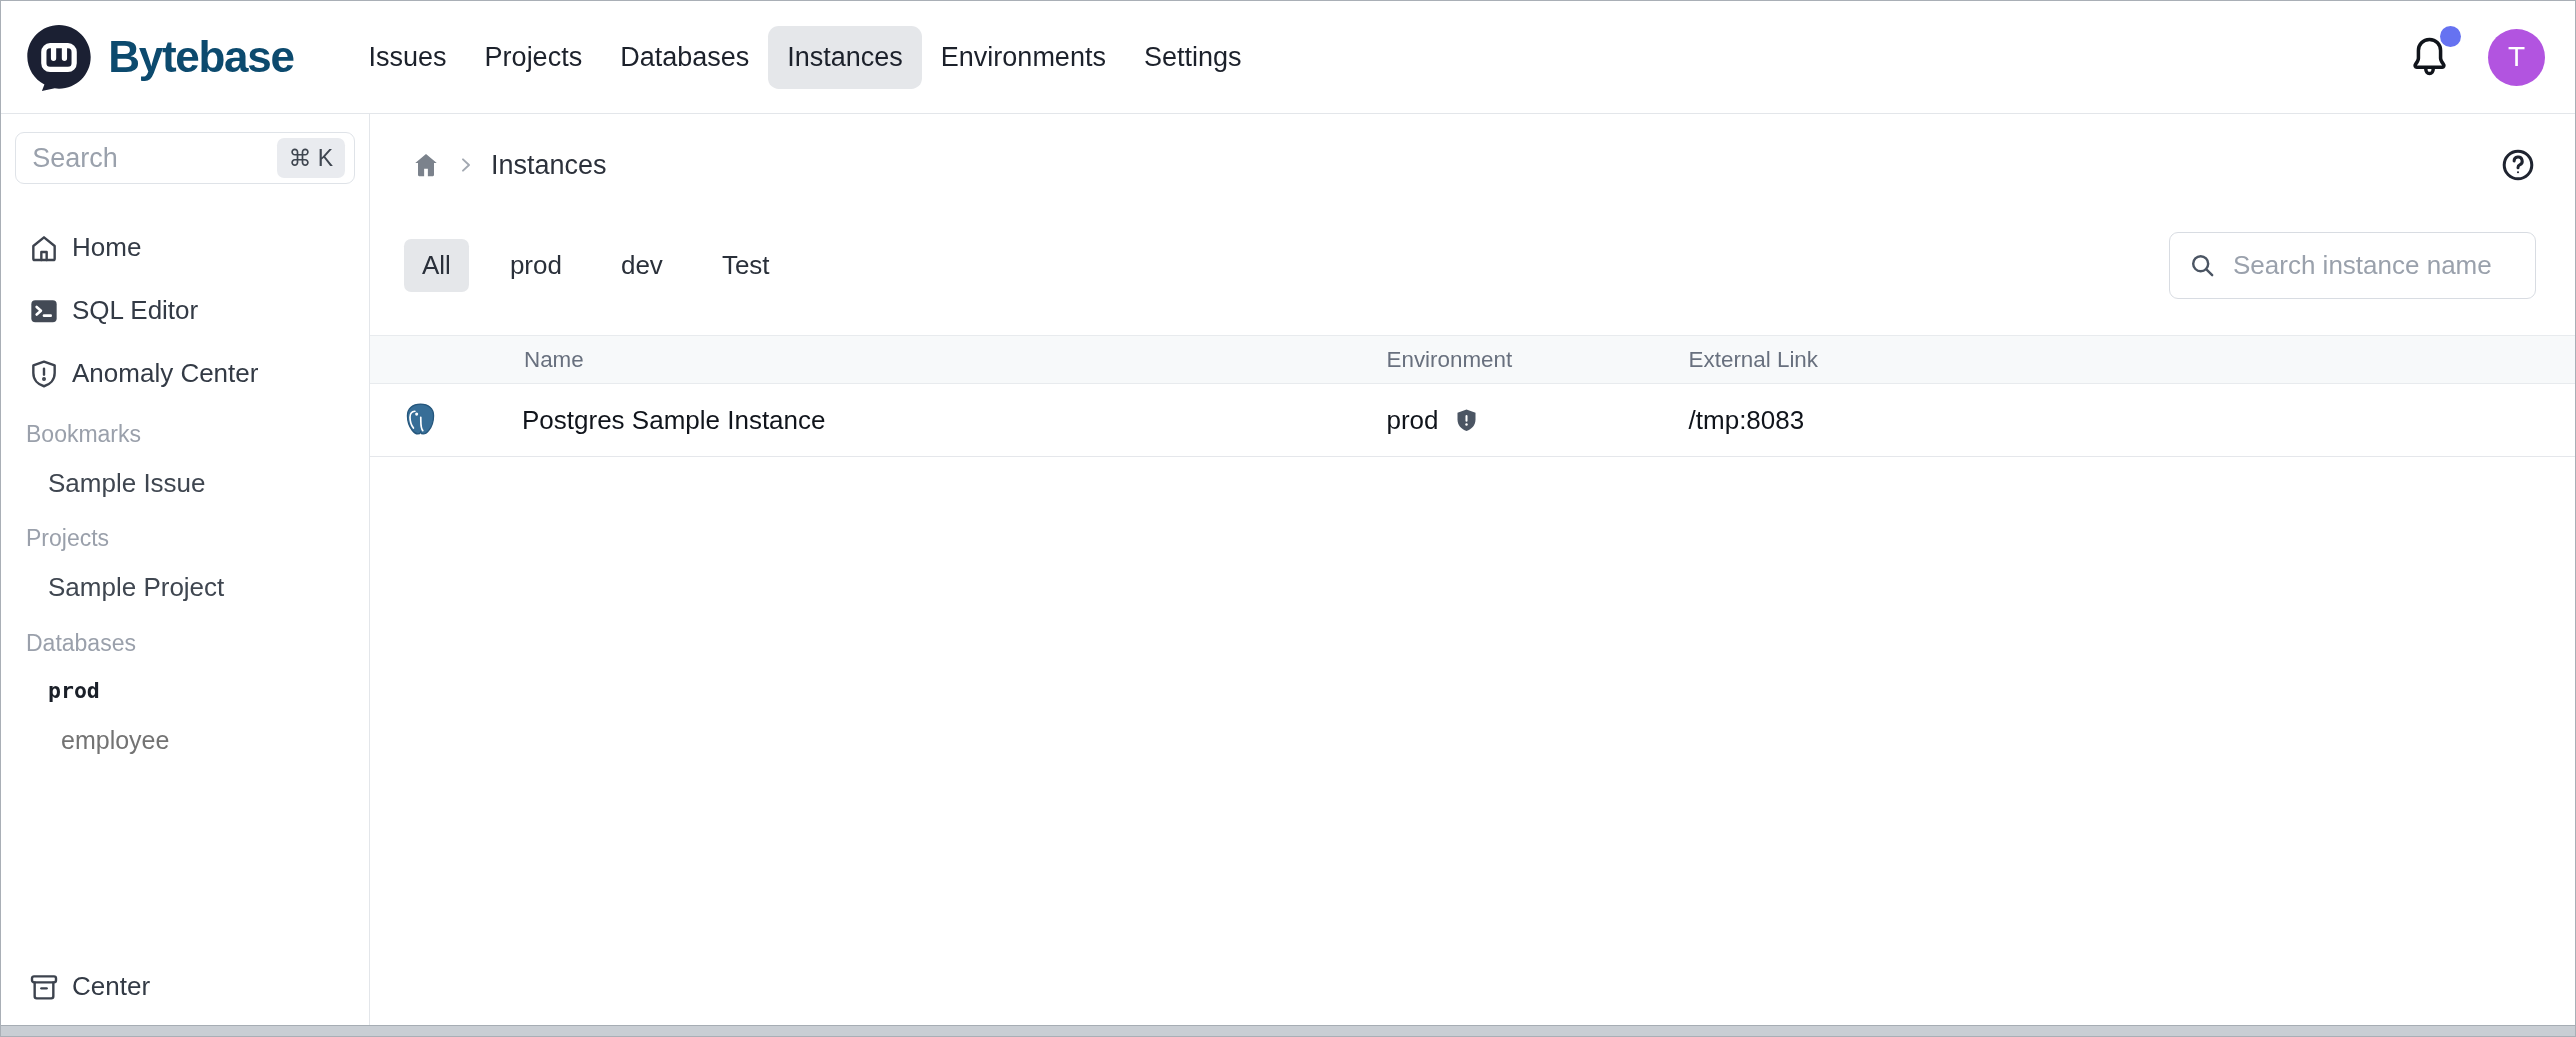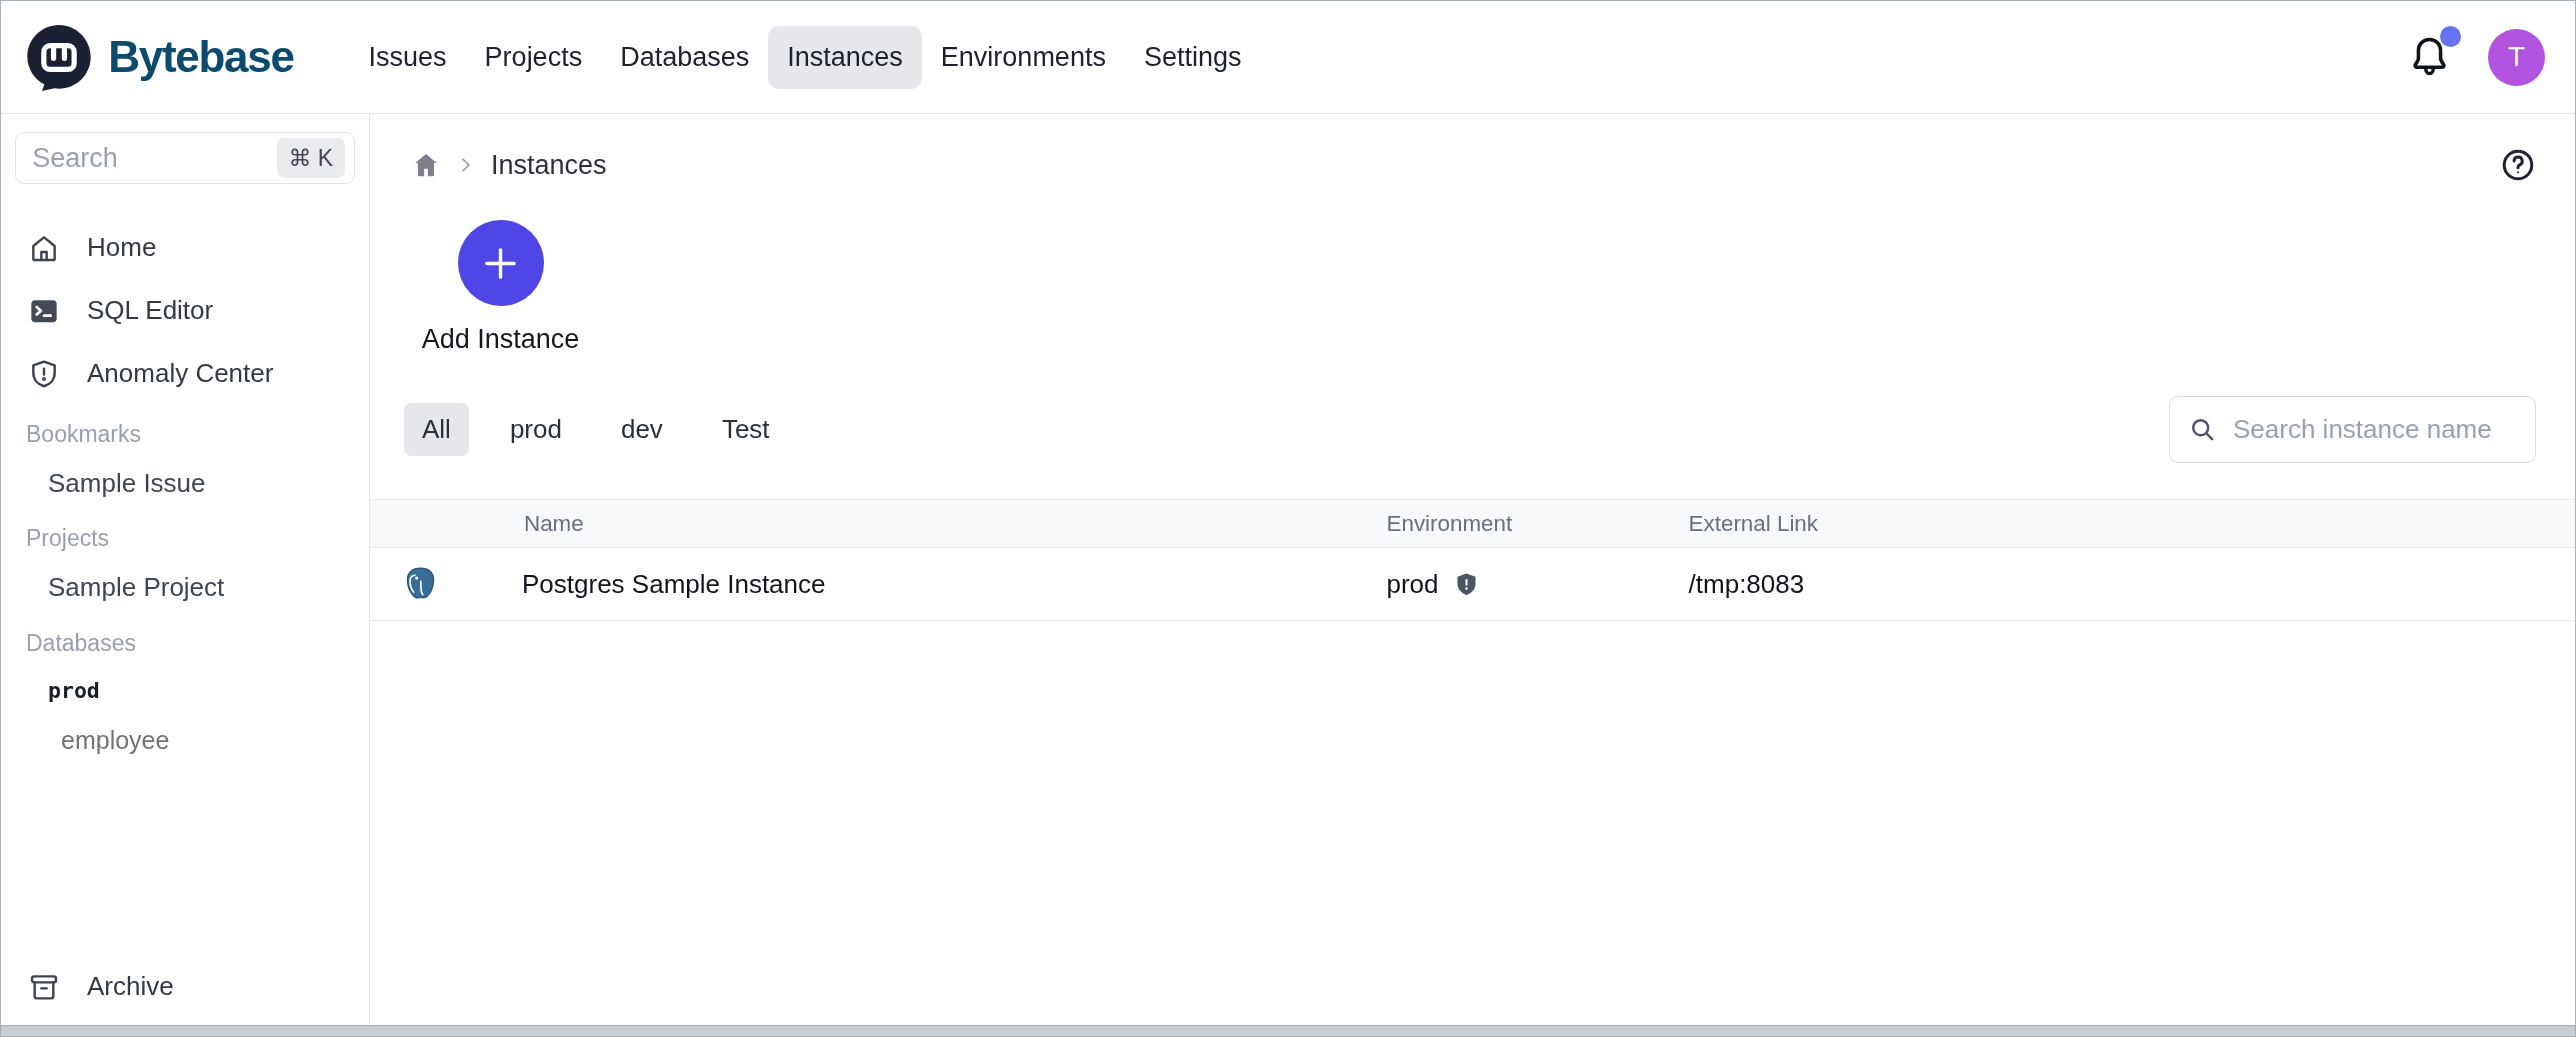--- a/index.html
+++ b/index.html
@@ -67,21 +67,21 @@
     font-family: "Liberation Sans", sans-serif;
     font-size: 27px; color: #374151;
   }
   .search-box input::placeholder { color: #9aa1ac; }
   .kbd {
     background: #e9ebef; border-radius: 7.2px;
     padding: 6.3px 11.6px; font-size: 23px; color: #3f4650; white-space: nowrap;
   }
   .side-nav { margin-top: 32px; display: flex; flex-direction: column; }
   .side-item {
-    display: flex; align-items: center; gap: 27px;
+    display: flex; align-items: center; gap: 12px;
     padding-left: 27px; height: 63px;
     font-size: 26px; color: #333a45; cursor: pointer;
   }
   .side-section-title {
     padding-left: 25px; margin-top: 7.2px; height: 45px;
     display: flex; align-items: center;
     font-size: 23px; color: #9aa0ab;
   }
   .side-sub-item {
     padding-left: 47px; height: 52px;
@@ -263,21 +263,21 @@
 
       <div class="sidebar-bottom">
         <div class="side-item">
           <span>
             <svg width="32" height="32" viewBox="0 0 24 24" fill="none" stroke="#3d434e" stroke-width="1.8" stroke-linecap="round" stroke-linejoin="round">
               <rect x="3" y="4" width="18" height="4.5" rx="1.5"></rect>
               <path d="M5 8.5V19a1.5 1.5 0 0 0 1.5 1.5h11A1.5 1.5 0 0 0 19 19V8.5"></path>
               <path d="M10 13h4"></path>
             </svg>
           </span>
-          <span>Archive</span>
+          <span>Center</span>
         </div>
       </div>
     </aside>
 
     <main class="main">
 
       <div class="breadcrumb-row">
         <span>
           <svg width="30" height="30" viewBox="0 0 24 24" fill="#7b828c">
             <path d="M12 3.2 3.4 10.4h2.2V20a.9.9 0 0 0 .9.9h4V15h3v5.9h4a.9.9 0 0 0 .9-.9v-9.6h2.2z"></path>
@@ -292,28 +292,20 @@
 
         <span class="help-btn">
           <svg width="36" height="36" viewBox="0 0 24 24" fill="none" stroke="#1f2430" stroke-width="2" stroke-linecap="round">
             <circle cx="12" cy="12" r="9.2"></circle>
             <path d="M9.4 9.4a2.7 2.7 0 1 1 3.7 2.5c-.8.35-1.1.9-1.1 1.7v.3"></path>
             <circle cx="12" cy="16.8" r="0.7" fill="#1f2430" stroke="none"></circle>
           </svg>
         </span>
       </div>
 
-      <div class="add-block">
-        <div class="circle-btn">
-          <svg width="41" height="41" viewBox="0 0 24 24" fill="none" stroke="#ffffff" stroke-width="2" stroke-linecap="round">
-            <path d="M12 4v16 M4 12h16"></path>
-          </svg>
-        </div>
-        <div class="add-label">Add Instance</div>
-      </div>
 
       <div class="filter-row">
         <div class="tab active">All</div>
         <div class="tab">prod</div>
         <div class="tab">dev</div>
         <div class="tab">Test</div>
 
         <div class="instance-search">
           <span>
             <svg width="29" height="29" viewBox="0 0 24 24" fill="none" stroke="#4b5563" stroke-width="2" stroke-linecap="round">

